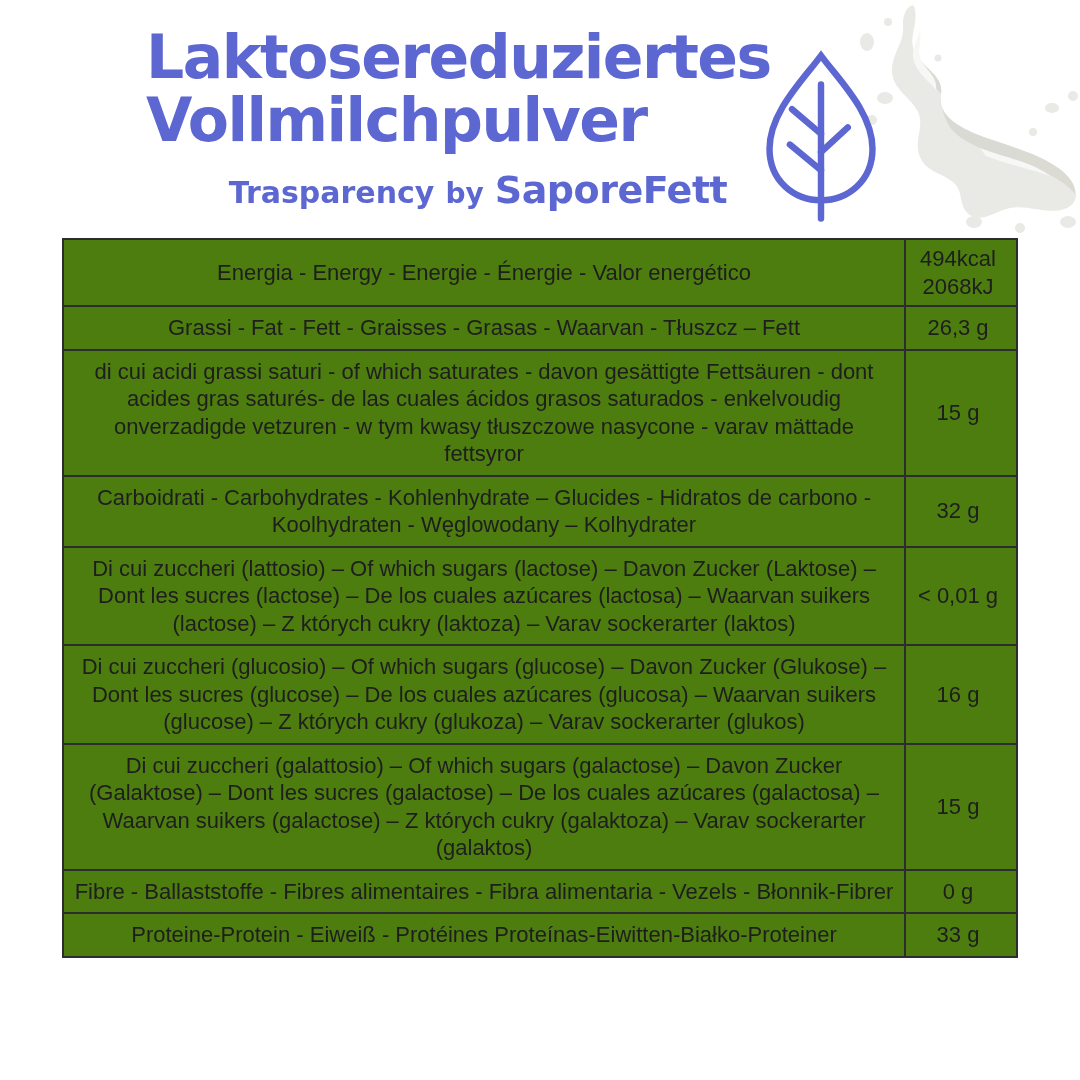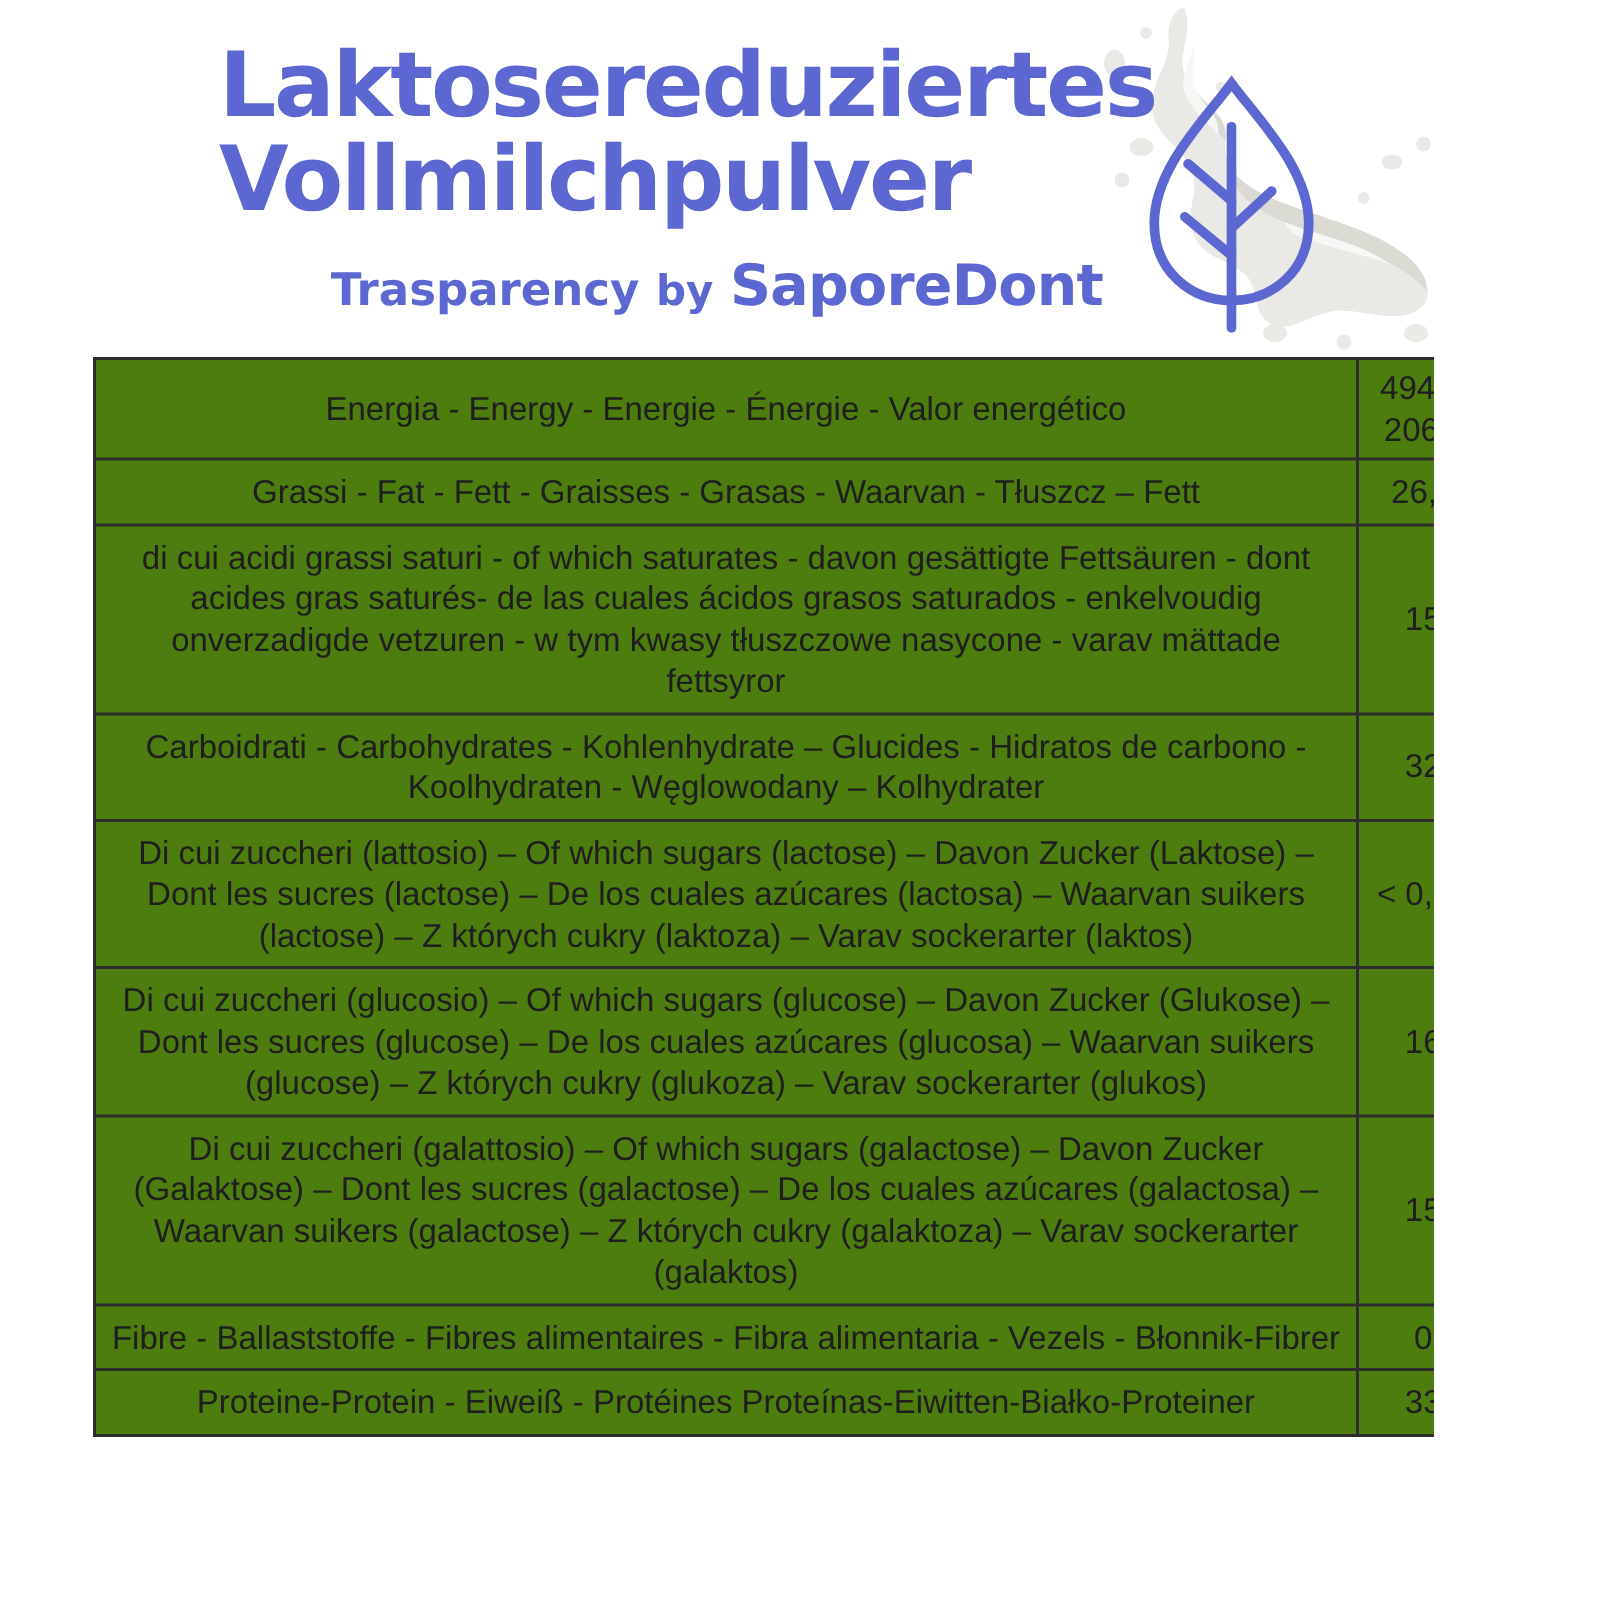--- a/index.html
+++ b/index.html
@@ -1,18 +1,18 @@
 <!DOCTYPE html>
 <html><head>
 <meta charset="utf-8">
 <style>
   * { margin:0; padding:0; box-sizing:border-box; }
   html,body { width:1080px; height:1080px; background:#ffffff; }
   body { font-family:"Liberation Sans", sans-serif; color:#1e1e1e; }
-  .page { position:relative; width:956px; height:1080px; overflow:hidden; background:#fff; }
+  .page { position:relative; width:1080px; height:1080px; overflow:hidden; background:#fff; }
 
   
   .title-block {
     position:absolute; left:146px; top:26px;
     color:#5d67d1;
     font-family:"DejaVu Sans", sans-serif;
     font-weight:bold;
     font-size:60px; line-height:63px; letter-spacing:-1.5px;
   }
   .tagline {
@@ -99,21 +99,21 @@
   </svg>
 
   <div class="title-block">
     <div>Laktosereduziertes</div>
     <div>Vollmilchpulver</div>
   </div>
 
   <div class="tagline">
     <span class="t-strong">Trasparency</span>
     <span class="t-by">by</span>
-    <span class="t-sapore">Sapore</span><span class="t-puro">Dont</span>
+    <span class="t-sapore">Sapore</span><span class="t-puro">Fett</span>
   </div>
 
   <table class="nutrition">
     <colgroup>
         <col>
         <col style="width:112px">
       </colgroup>
     <tbody>
       <tr>
         <td class="lbl">Energia - Energy - Energie - Énergie - Valor energético</td>

